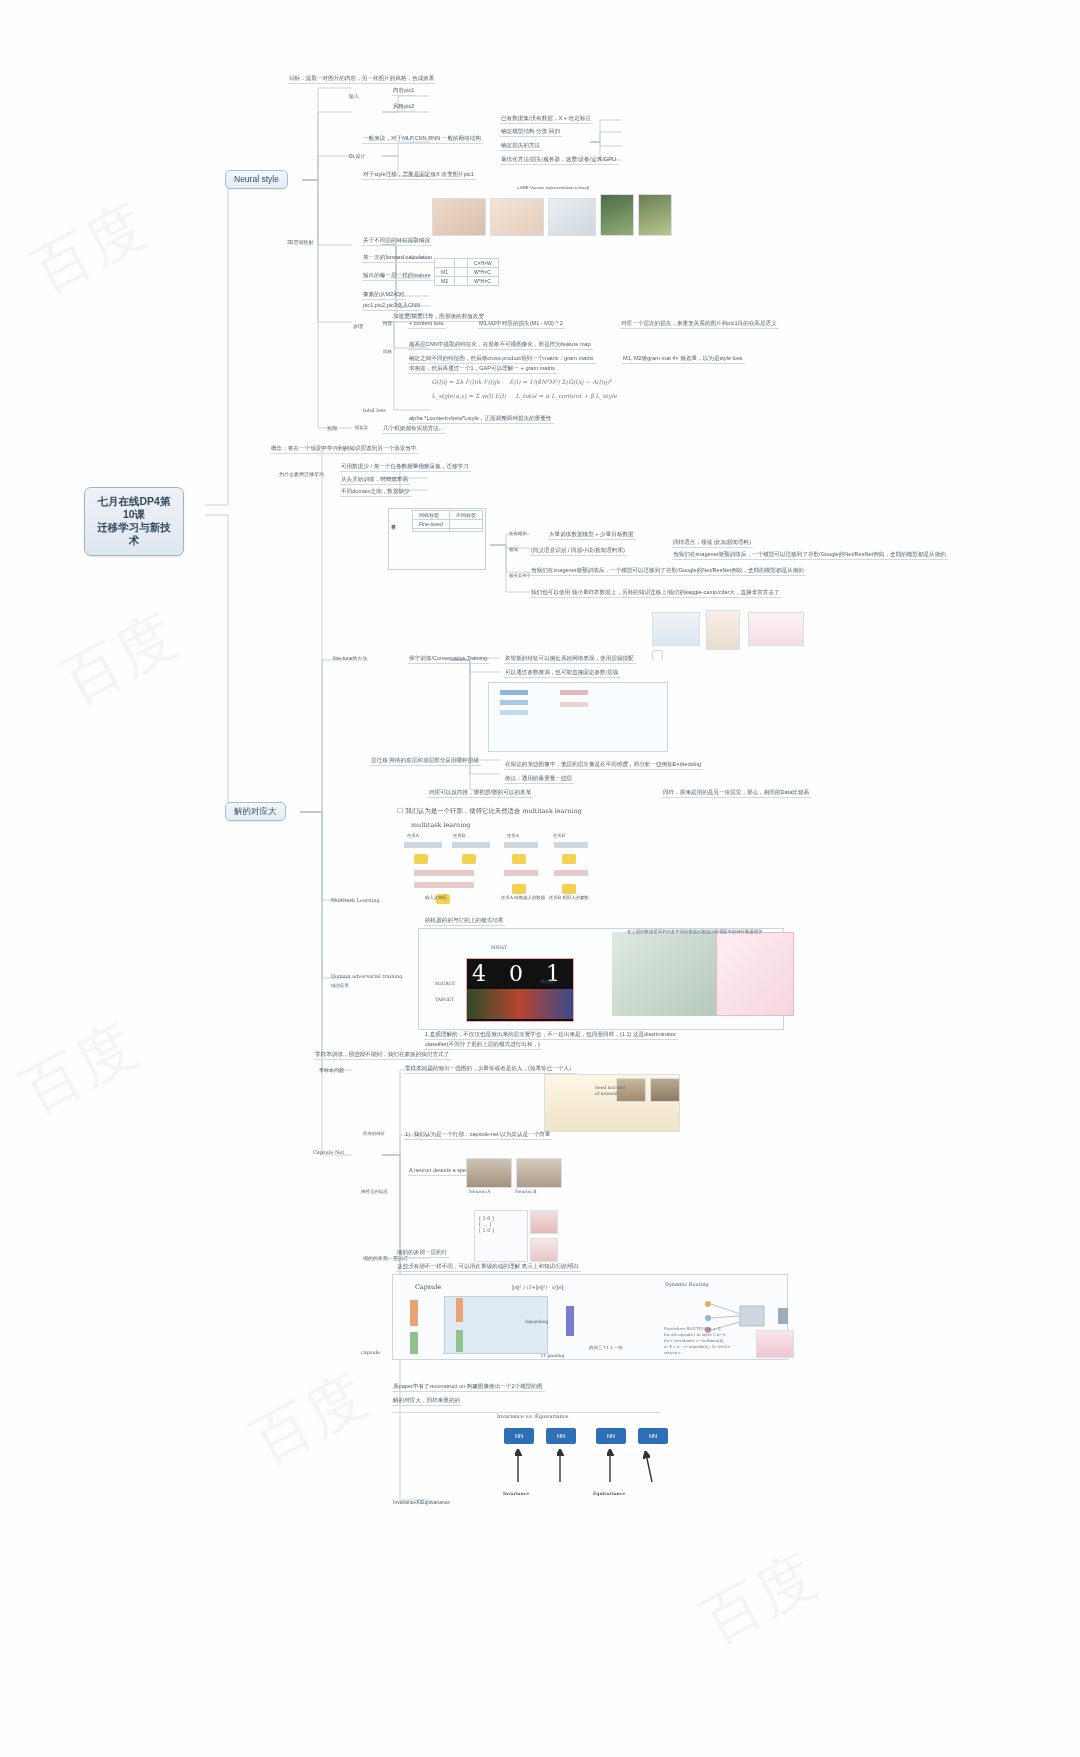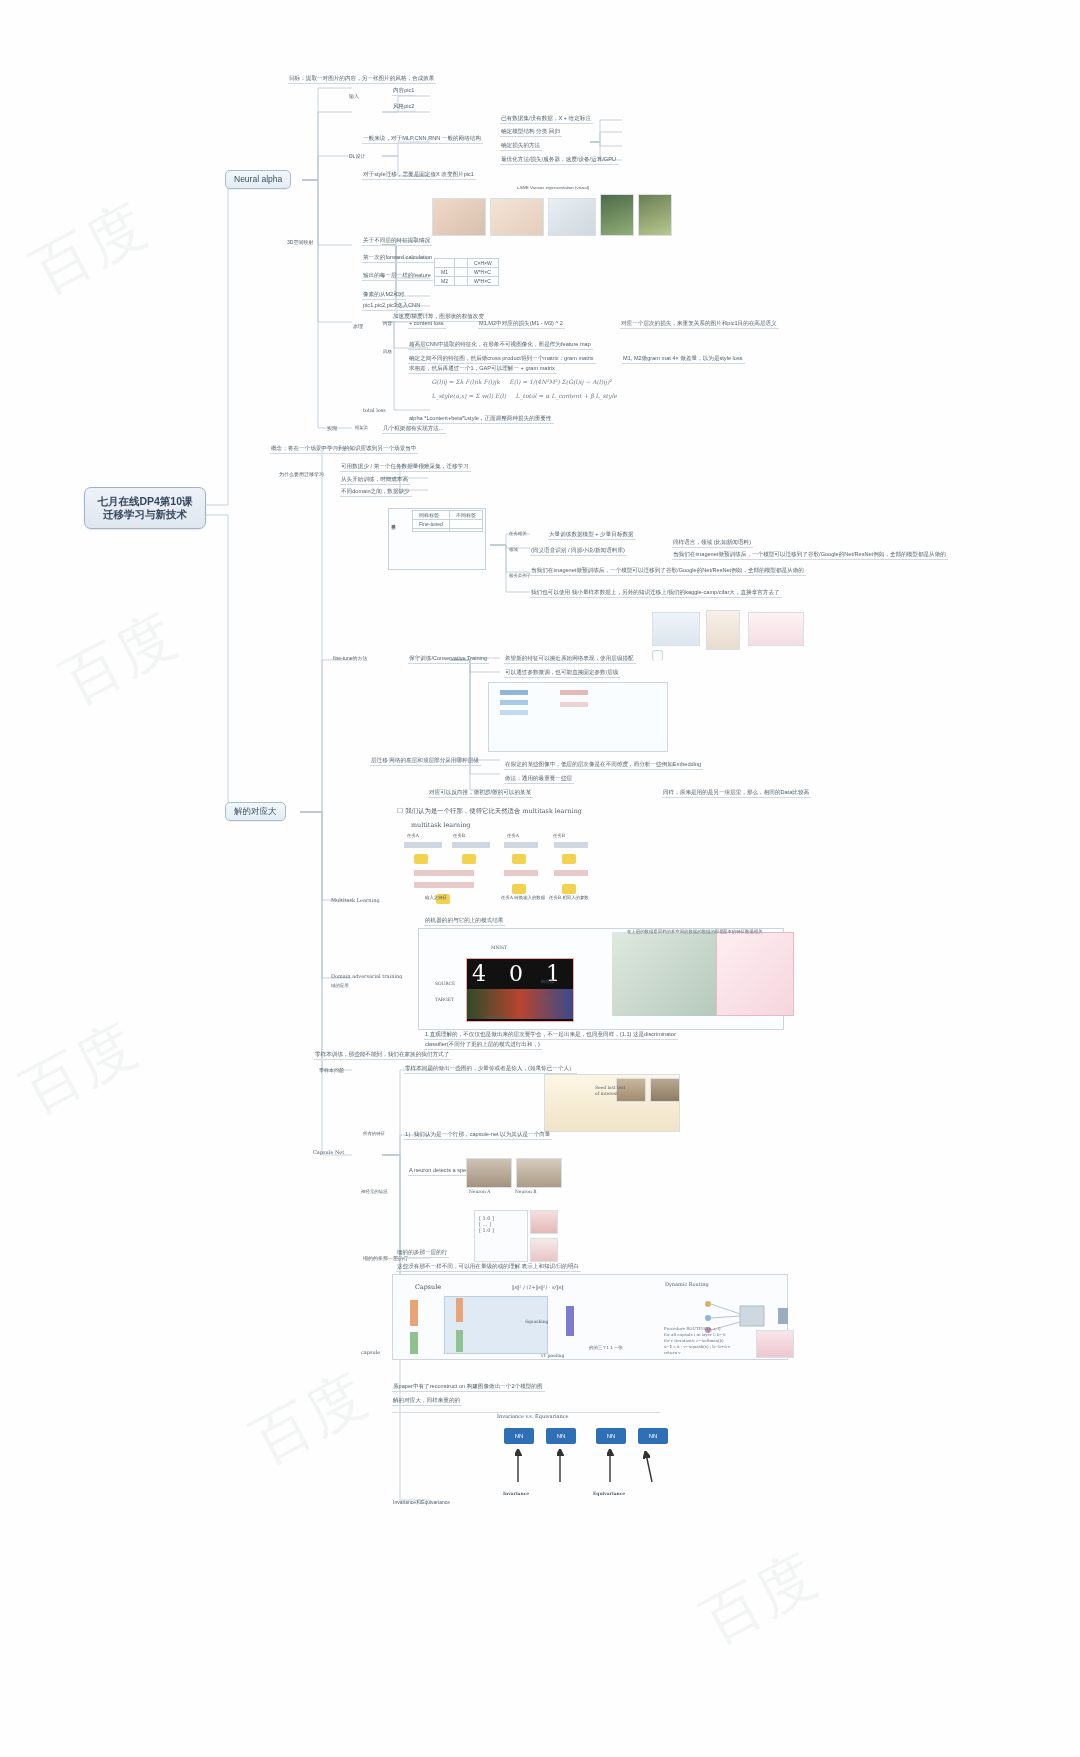--- a/index.html
+++ b/index.html
@@ -180,24 +180,24 @@
       <path d="M490,545 H506 V592 H530"></path>
 
       <path d="M382,1155 H400 V1070 H430"></path>
       <path d="M382,1155 H400 V1135 H430"></path>
       <path d="M382,1155 H400 V1258 H430"></path>
       <path d="M382,1155 H400 V1352 H430"></path>
       <path d="M382,1155 H400 V1500 H430"></path>
     </g>
   </svg>
 
-  <div class="node root" style="left:84px; top:487px; width:122px;">七月在线DP4第10课
+  <div class="node root" style="left:84px; top:487px; width:100px;">七月在线DP4第10课
 迁移学习与新技术</div>
 
-  <div class="node branch" style="left:225px; top:170px;">Neural alpha</div>
+  <div class="node branch" style="left:225px; top:170px;">Neural style</div>
 
   <div class="node branch" style="left:225px; top:802px;">解的对应大</div>
 
   <div class="node lbl" style="left:288px; top:74px;">目标：提取一对图片的内容，另一张图片的风格，合成效果</div>
 
   <div class="node lbl nb sm" style="left:348px; top:92px;">输入</div>
   <div class="node lbl" style="left:392px; top:86px;">内容pic1</div>
   <div class="node lbl" style="left:392px; top:102px;">风格pic2</div>
 
   <div class="node lbl nb sm" style="left:348px; top:152px;">DL设计</div>

